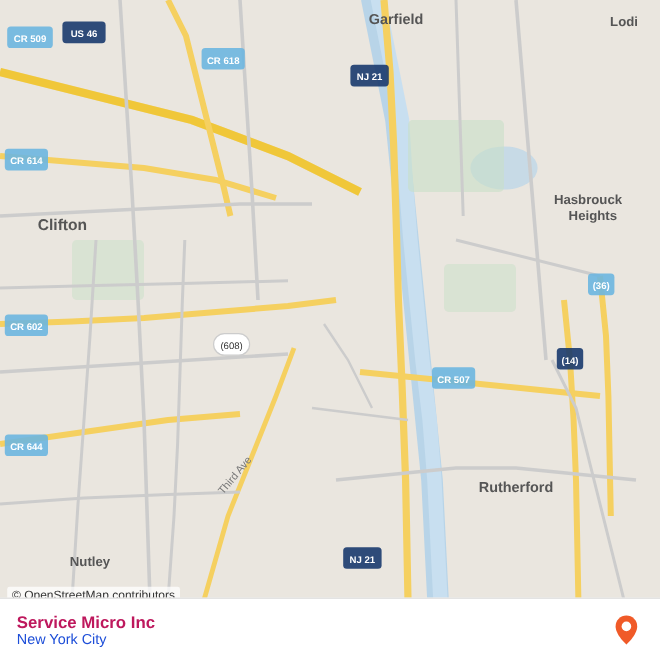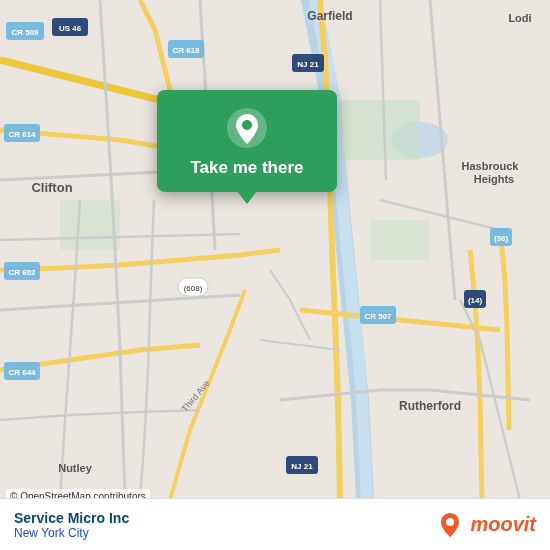--- a/index.html
+++ b/index.html
@@ -76,21 +76,21 @@
     }
 
     .bottom-bar-left {
       display: flex;
       flex-direction: column;
     }
 
     .bottom-title {
       font-size: 14px;
       font-weight: 600;
-      color: #0c4a6e;
+      color: #be185d;
     }
 
     .bottom-subtitle {
       font-size: 12px;
       color: #1d4ed8;
     }
 
     .moovit-logo {
       display: flex;
       align-items: center;
@@ -225,40 +225,31 @@
     <text x="490" y="170" text-anchor="middle" font-size="11" font-weight="bold" fill="#555">Hasbrouck</text>
     <text x="494" y="183" text-anchor="middle" font-size="11" font-weight="bold" fill="#555">Heights</text>
     <text x="330" y="20" text-anchor="middle" font-size="12" font-weight="bold" fill="#555">Garfield</text>
     <text x="520" y="22" text-anchor="middle" font-size="11" font-weight="bold" fill="#555">Lodi</text>
     <text x="430" y="410" text-anchor="middle" font-size="12" font-weight="bold" fill="#555">Rutherford</text>
     <text x="75" y="472" text-anchor="middle" font-size="11" font-weight="bold" fill="#555">Nutley</text>
 
     <text x="198" y="398" text-anchor="middle" font-size="9" fill="#777" transform="rotate(-50,198,398)">Third Ave</text>
   </svg>
 
-  <div class="location-card">
-    <svg class="pin-icon" viewBox="0 0 44 44" xmlns="http://www.w3.org/2000/svg">
-      <circle cx="22" cy="22" r="20" fill="white" opacity="0.25"></circle>
-      <path d="M22 8 C16 8 11 13 11 19 C11 27 22 38 22 38 C22 38 33 27 33 19 C33 13 28 8 22 8Z" fill="white"></path>
-      <circle cx="22" cy="19" r="5" fill="#2e9e5b"></circle>
-    </svg>
-    <button class="take-me-there-btn">Take me there</button>
-  </div>
 
   <div class="osm-attr">
     <span>© OpenStreetMap contributors</span>
   </div>
 
   <div class="bottom-bar">
     <div class="bottom-bar-left">
       <span class="bottom-title">Service Micro Inc</span>
       <span class="bottom-subtitle">New York City</span>
     </div>
     <div class="moovit-logo">
       <svg class="moovit-pin" viewBox="0 0 28 28" xmlns="http://www.w3.org/2000/svg">
         <path d="M14 2 C9 2 5 6 5 11 C5 18 14 26 14 26 C14 26 23 18 23 11 C23 6 19 2 14 2Z" fill="#f05a28"></path>
         <circle cx="14" cy="11" r="4" fill="white"></circle>
       </svg>
-      <span class="moovit-text">moovit</span>
     </div>
   </div>
 
 </div>
 
 </body></html>

